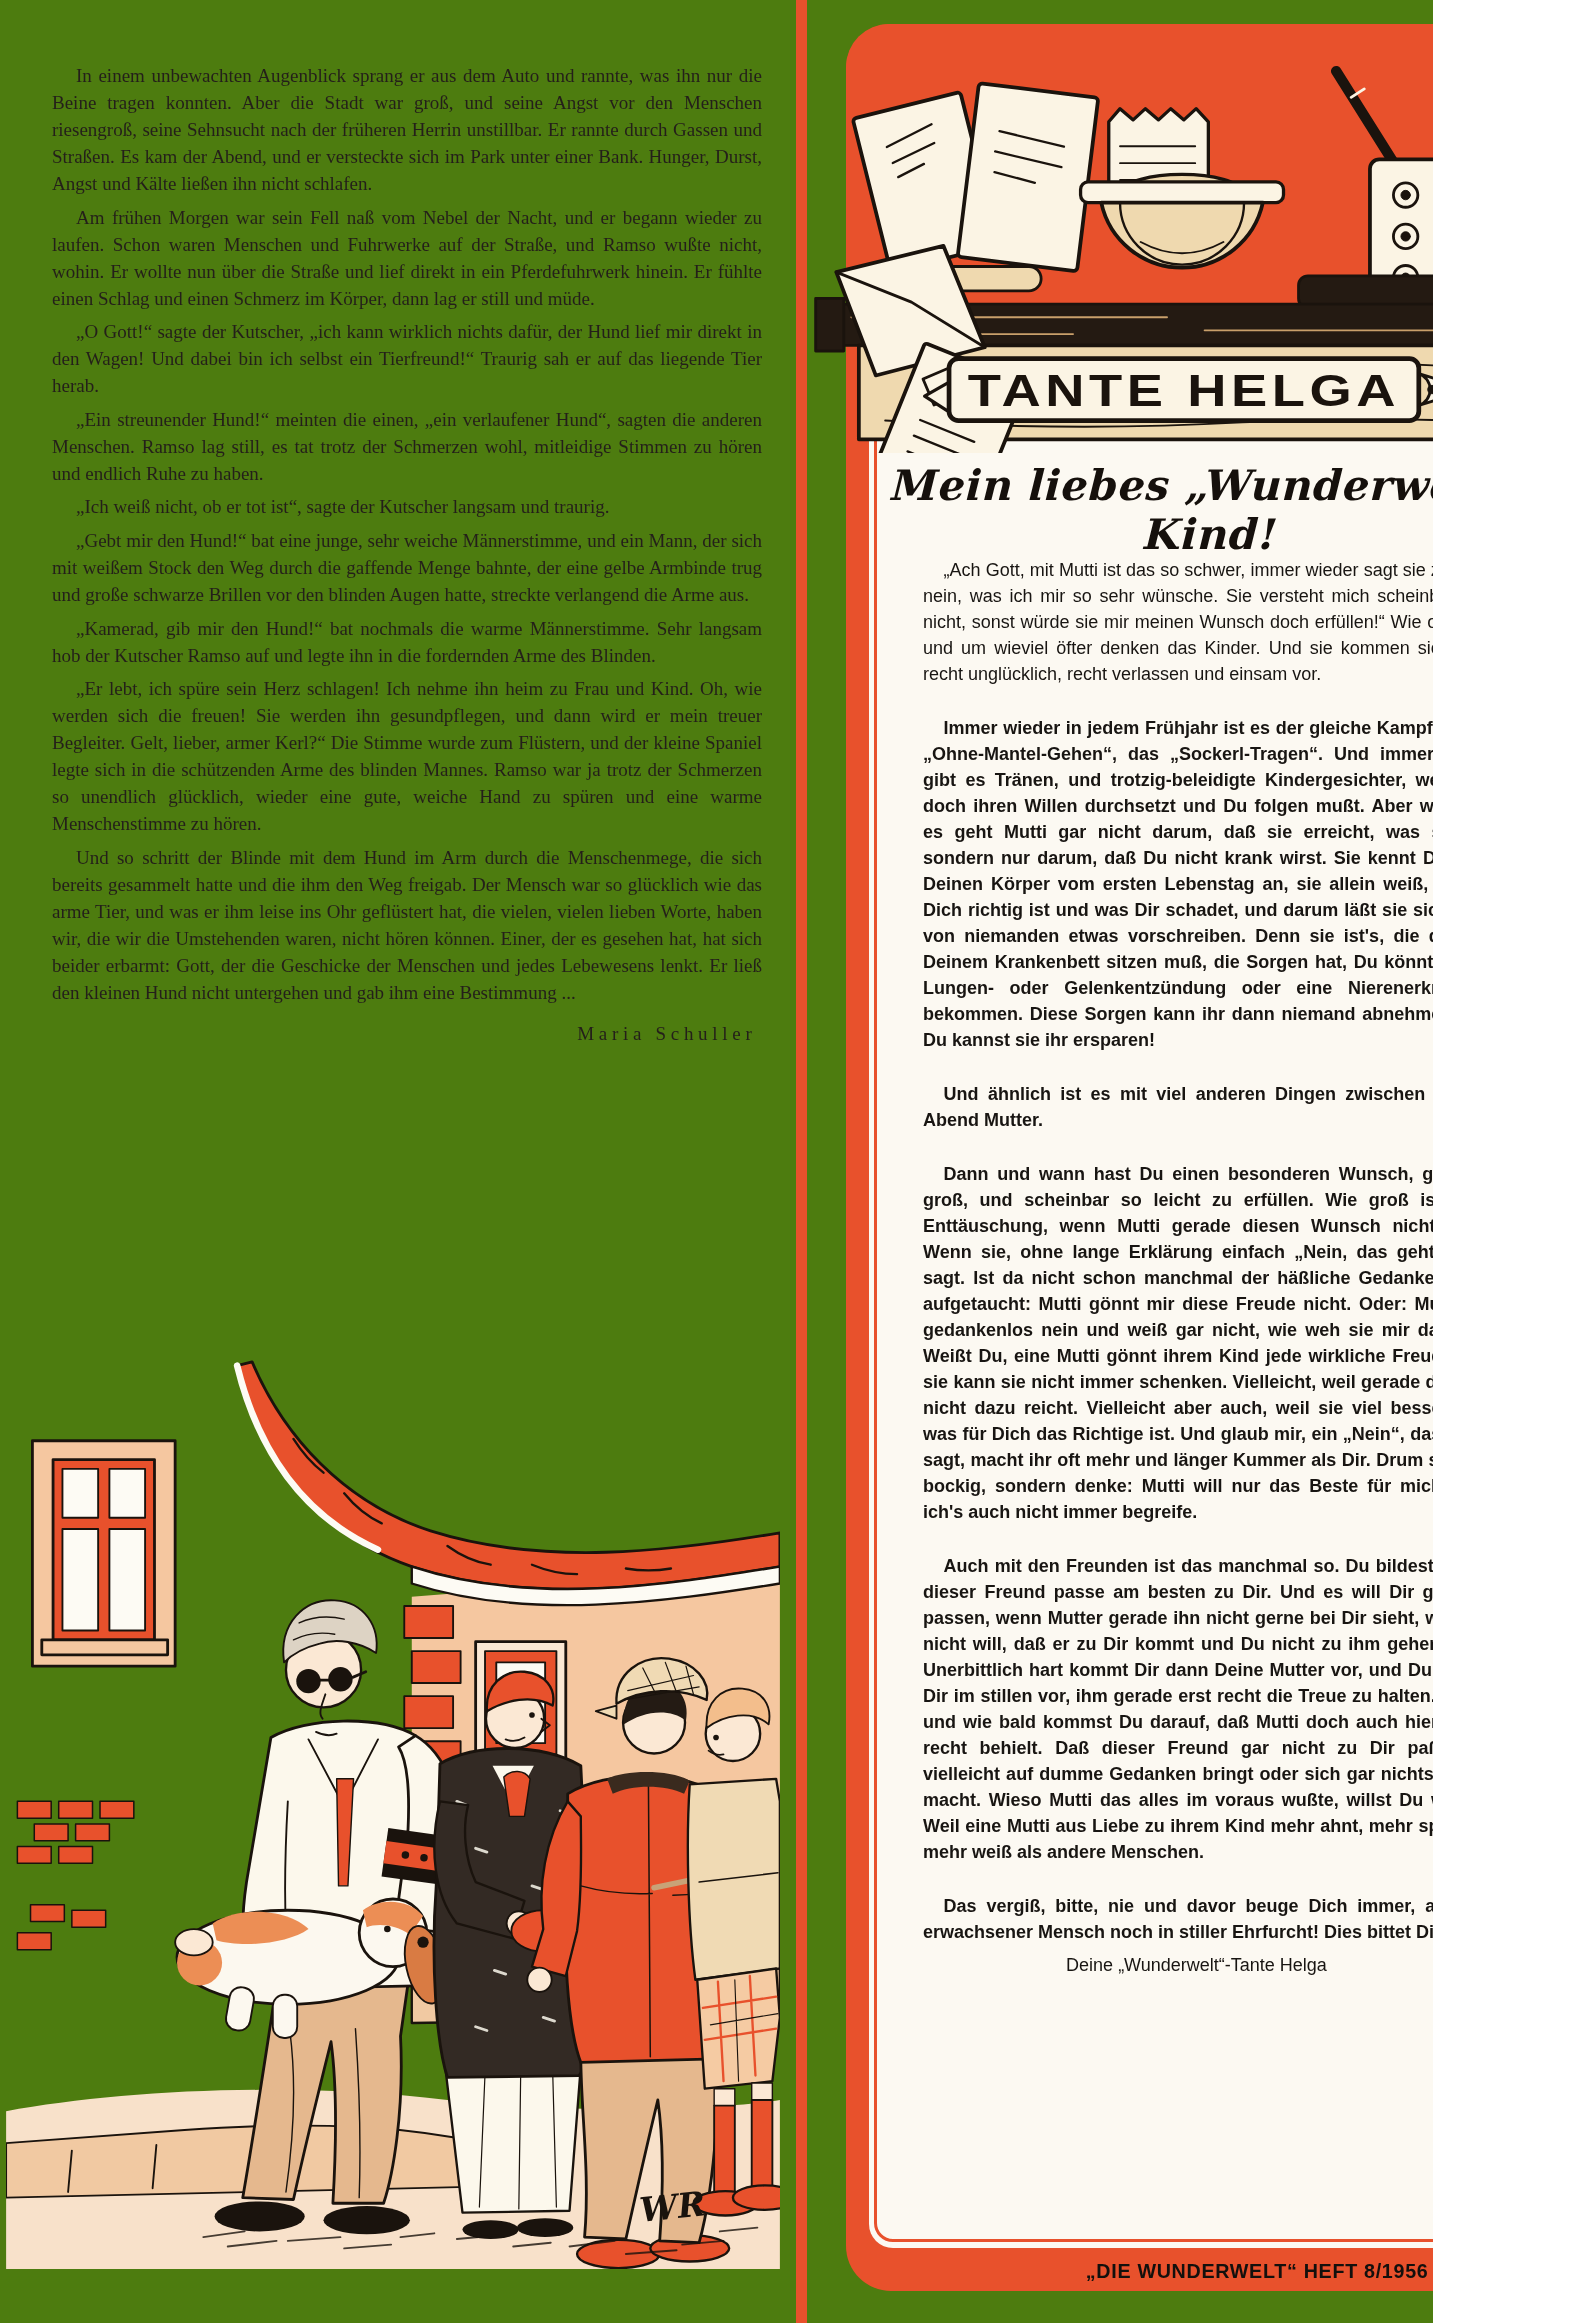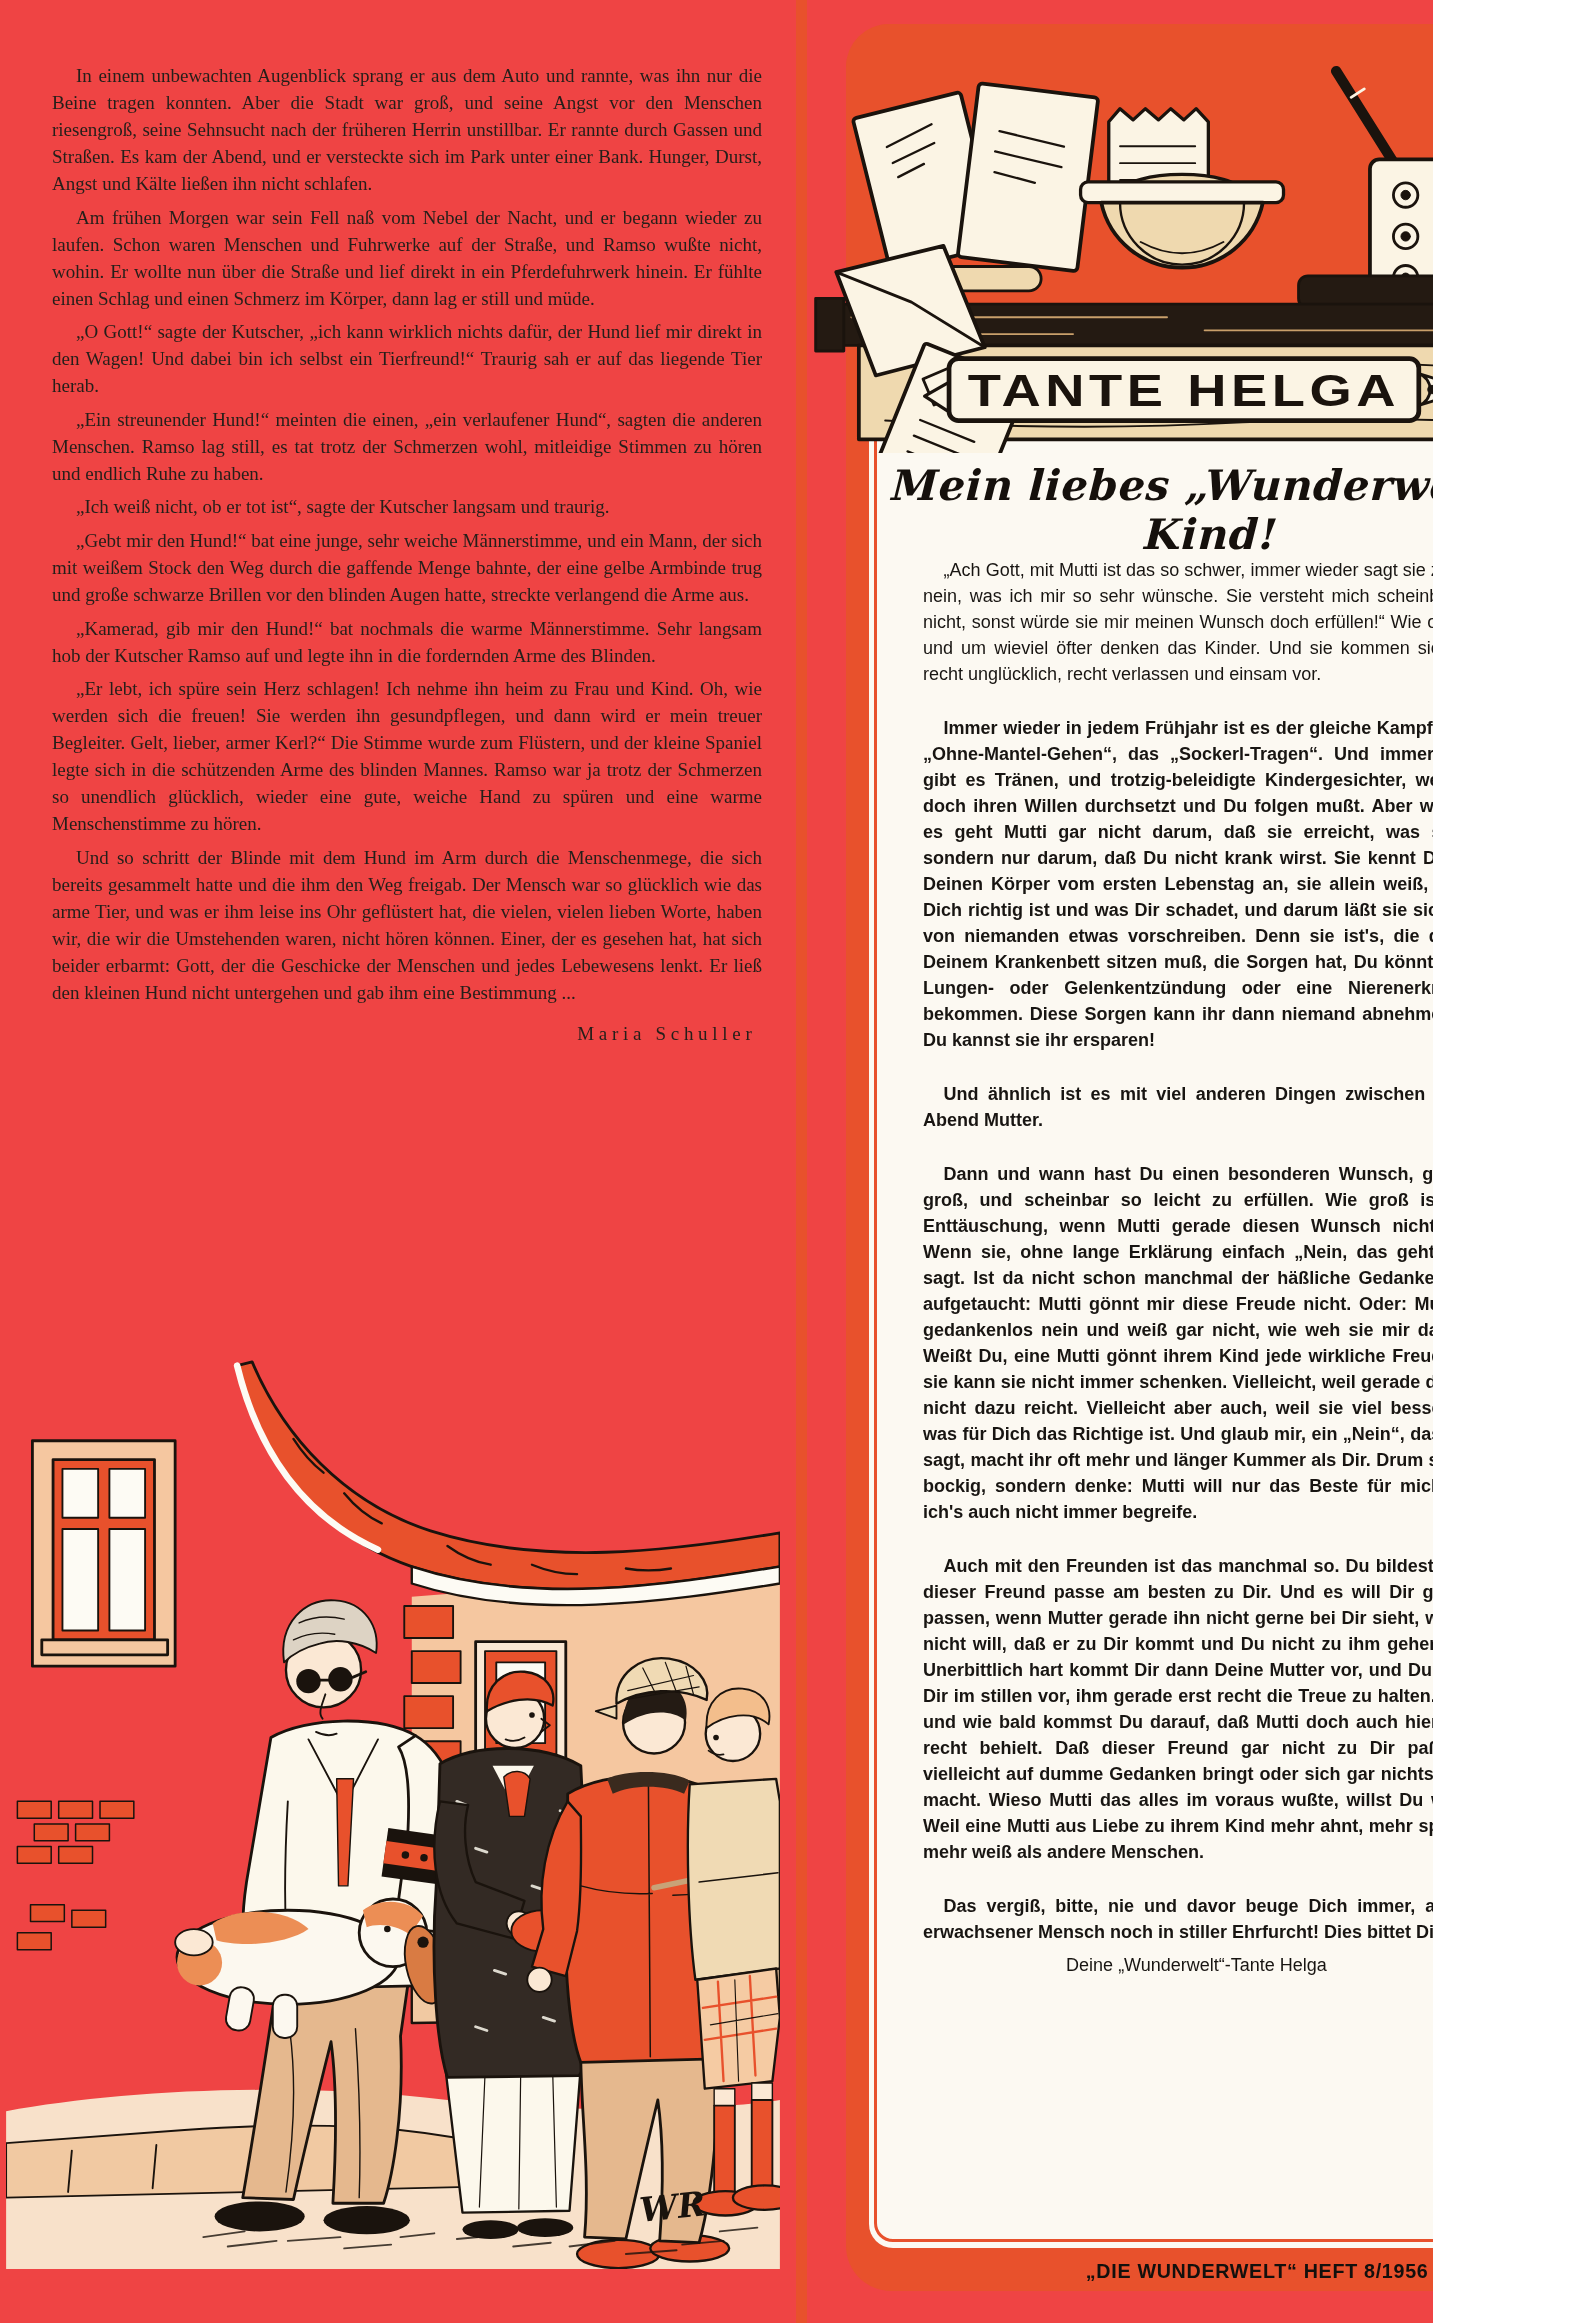--- a/index.html
+++ b/index.html
@@ -1,16 +1,16 @@
 <!DOCTYPE html>
 <html style="font-size:15px"><head>
 <meta charset="utf-8">
 <style>
   html,body{margin:0;padding:0;background:#ffffff;}
-  .page{position:relative;width:1433px;height:2324px;background:#ef4444;overflow:hidden;
+  .page{position:relative;width:1433px;height:2324px;background:#4d7c0f;overflow:hidden;
         font-family:"Liberation Serif",serif;}
 
   
   .story-text{position:absolute;left:52px;top:62px;width:710px;color:#241F1A;}
   .story-text p{margin:0;text-indent:24px;text-align:justify;
                 font:19px/27px "Liberation Serif",serif;}
   .story-text p + p{margin-top:6.6px;}
   .author-line{margin-top:17px;text-align:right;padding-right:5.6px;
                font:19px "Liberation Serif",serif;letter-spacing:4.7px;color:#241F1A;}
   .story-illustration{position:absolute;left:5.6px;top:1360px;width:774px;height:909px;}

